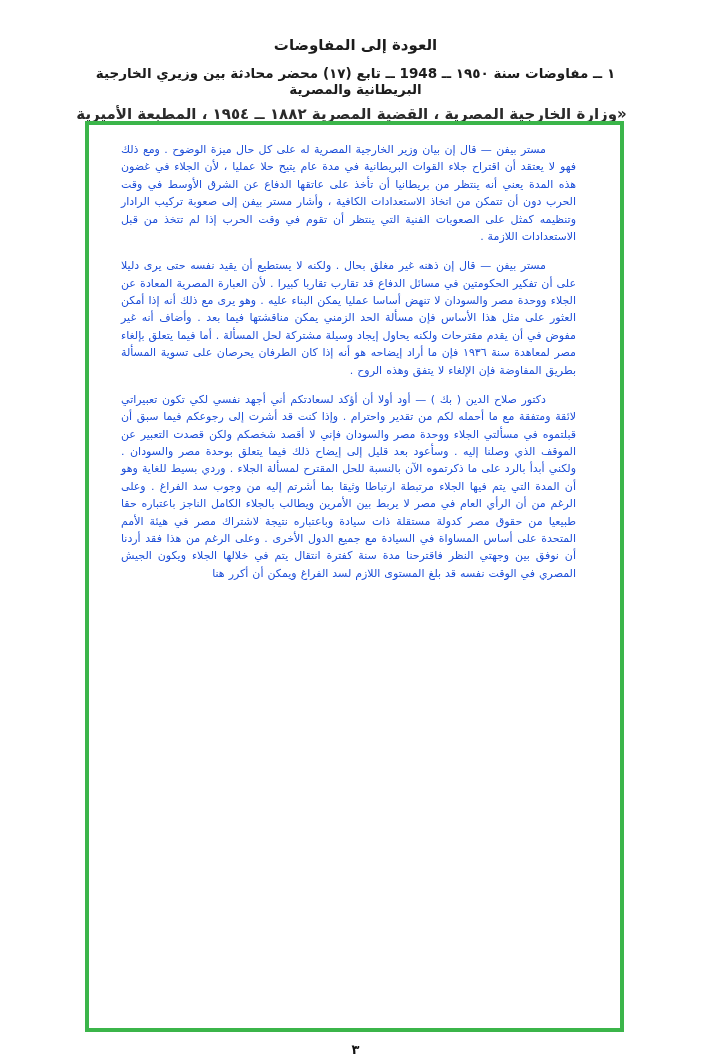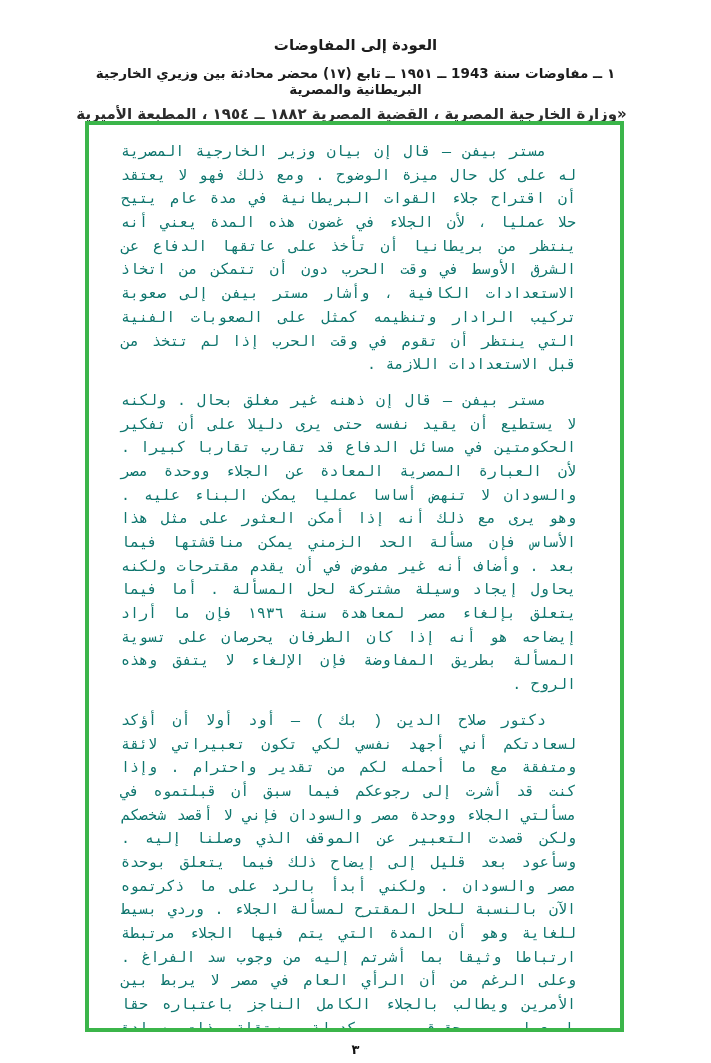--- a/index.html
+++ b/index.html
@@ -42,48 +42,47 @@
     right: 27px;
     left: 25px;
     bottom: 31px;
     border: 4px solid #3bb54a;
     box-sizing: border-box;
     padding: 16px 44px 8px 32px;
     overflow: hidden;
     background: #ffffff;
   }
   .para {
-    font-size: 15px;
+    font-size: 11px;
     line-height: 1.58;
     text-align: justify;
     text-indent: 30px;
     margin: 0 0 12px 0;
-    color: #0f766e;
+    color: #1d4ed8;
     word-spacing: 0.5px;
-    font-family: Liberation Mono, monospace;
   }
   .page-number {
     position: absolute;
     bottom: 6px;
     left: 0;
     right: 0;
     text-align: center;
     font-size: 13px;
     font-weight: bold;
     color: #111111;
   }
 </style>
 </head>
 <body>
 
 <div class="page">
 
   <header class="doc-header">
     <h1 class="doc-title">العودة إلى المفاوضات</h1>
-    <h2 class="doc-heading">١ ــ مفاوضات سنة 1943 ــ ١٩٥١ ــ تابع (١٧) محضر محادثة بين وزيري الخارجية البريطانية والمصرية</h2>
+    <h2 class="doc-heading">١ ــ مفاوضات سنة ١٩٥٠ ــ 1948 ــ تابع (١٧) محضر محادثة بين وزيري الخارجية البريطانية والمصرية</h2>
     <div class="doc-source">«وزارة الخارجية المصرية ، القضية المصرية ١٨٨٢ ــ ١٩٥٤ ، المطبعة الأميرية بالقاهرة ١٩٥٥ ، ص ٦٥٩ ــ ٦٦٥»</div>
   </header>
 
   <main class="text-frame" style="border-color:#3bb54a">
     <p class="para">مستر بيفن — قال إن بيان وزير الخارجية المصرية له على كل حال ميزة الوضوح . ومع ذلك فهو لا يعتقد أن اقتراح جلاء القوات البريطانية في مدة عام يتيح حلا عمليا ، لأن الجلاء في غضون هذه المدة يعني أنه ينتظر من بريطانيا أن تأخذ على عاتقها الدفاع عن الشرق الأوسط في وقت الحرب دون أن تتمكن من اتخاذ الاستعدادات الكافية ، وأشار مستر بيفن إلى صعوبة تركيب الرادار وتنظيمه كمثل على الصعوبات الفنية التي ينتظر أن تقوم في وقت الحرب إذا لم تتخذ من قبل الاستعدادات اللازمة .</p>
     <p class="para">مستر بيفن — قال إن ذهنه غير مغلق بحال . ولكنه لا يستطيع أن يقيد نفسه حتى يرى دليلا على أن تفكير الحكومتين في مسائل الدفاع قد تقارب تقاربا كبيرا . لأن العبارة المصرية المعادة عن الجلاء ووحدة مصر والسودان لا تنهض أساسا عمليا يمكن البناء عليه . وهو يرى مع ذلك أنه إذا أمكن العثور على مثل هذا الأساس فإن مسألة الحد الزمني يمكن مناقشتها فيما بعد . وأضاف أنه غير مفوض في أن يقدم مقترحات ولكنه يحاول إيجاد وسيلة مشتركة لحل المسألة . أما فيما يتعلق بإلغاء مصر لمعاهدة سنة ١٩٣٦ فإن ما أراد إيضاحه هو أنه إذا كان الطرفان يحرصان على تسوية المسألة بطريق المفاوضة فإن الإلغاء لا يتفق وهذه الروح .</p>
     <p class="para">دكتور صلاح الدين ( بك ) — أود أولا أن أؤكد لسعادتكم أني أجهد نفسي لكي تكون تعبيراتي لائقة ومتفقة مع ما أحمله لكم من تقدير واحترام . وإذا كنت قد أشرت إلى رجوعكم فيما سبق أن قبلتموه في مسألتي الجلاء ووحدة مصر والسودان فإني لا أقصد شخصكم ولكن قصدت التعبير عن الموقف الذي وصلنا إليه . وسأعود بعد قليل إلى إيضاح ذلك فيما يتعلق بوحدة مصر والسودان . ولكني أبدأ بالرد على ما ذكرتموه الآن بالنسبة للحل المقترح لمسألة الجلاء . وردي بسيط للغاية وهو أن المدة التي يتم فيها الجلاء مرتبطة ارتباطا وثيقا بما أشرتم إليه من وجوب سد الفراغ . وعلى الرغم من أن الرأي العام في مصر لا يربط بين الأمرين ويطالب بالجلاء الكامل الناجز باعتباره حقا طبيعيا من حقوق مصر كدولة مستقلة ذات سيادة وباعتباره نتيجة لاشتراك مصر في هيئة الأمم المتحدة على أساس المساواة في السيادة مع جميع الدول الأخرى . وعلى الرغم من هذا فقد أردنا أن نوفق بين وجهتي النظر فاقترحنا مدة سنة كفترة انتقال يتم في خلالها الجلاء ويكون الجيش المصري في الوقت نفسه قد بلغ المستوى اللازم لسد الفراغ ويمكن أن   أكرر هنا</p>
   </main>
 
   <div class="page-number">٣</div>

